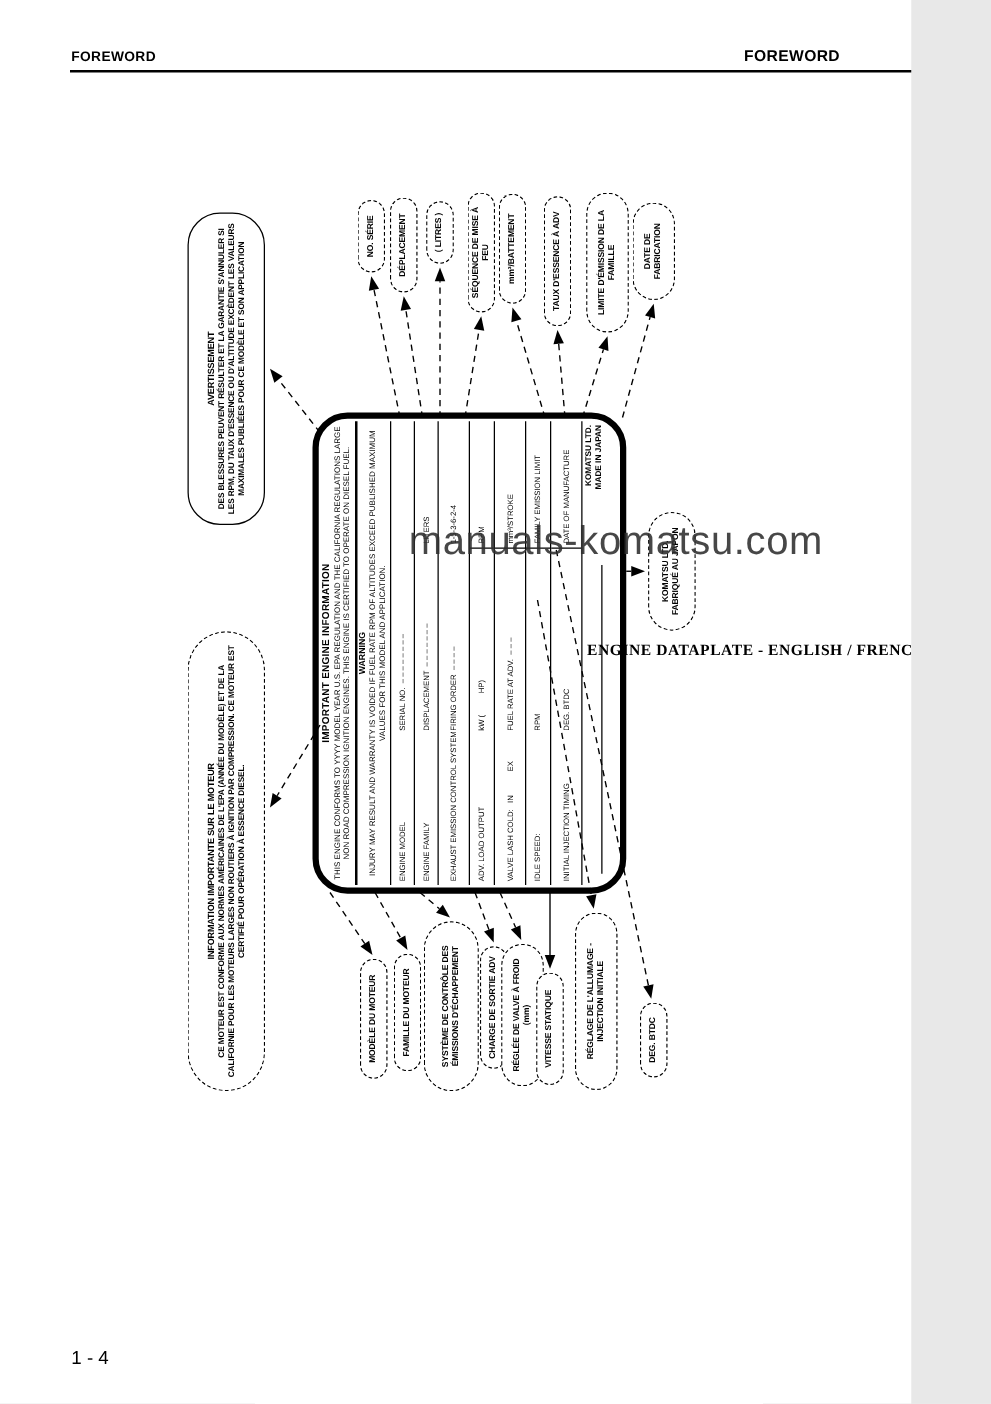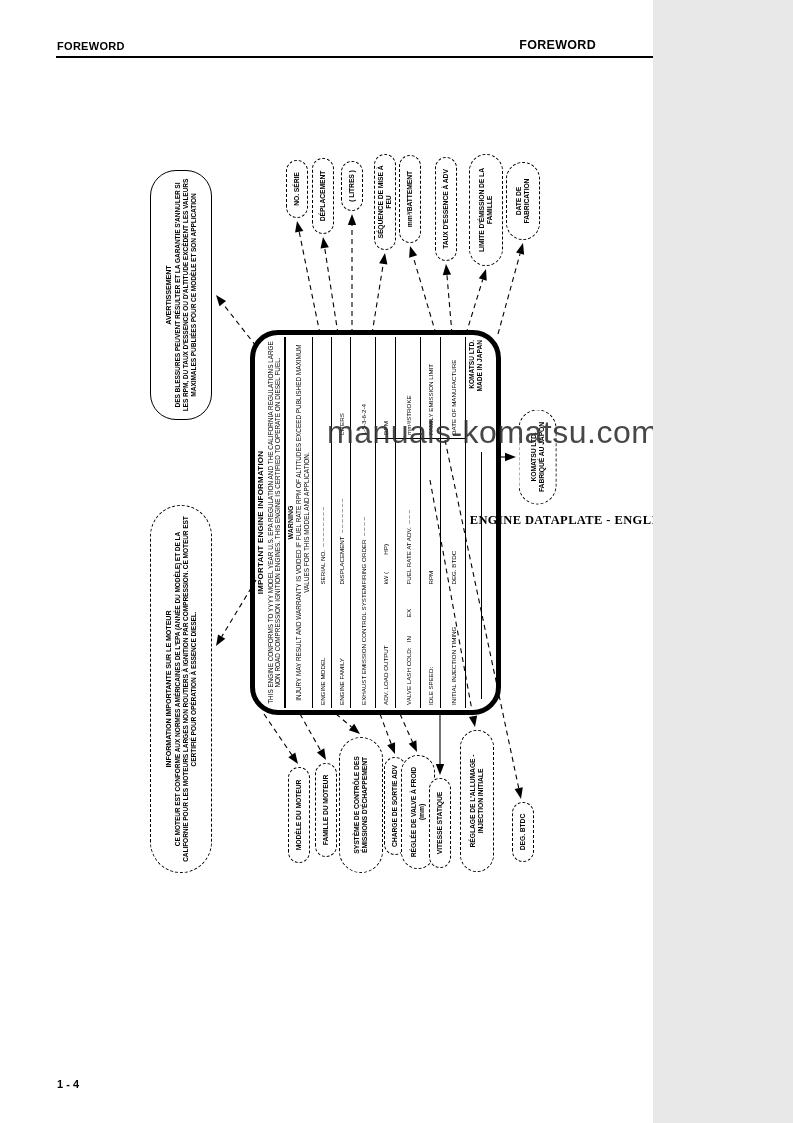--- a/index.html
+++ b/index.html
@@ -1,22 +1,22 @@
 <!DOCTYPE html>
 <html><head>
 <meta charset="utf-8">
 <style>
   html,body{margin:0;padding:0;background:#e8e8e8;}
-  #page{position:relative;width:653px;height:1123px;background:#ffffff;overflow:hidden;
+  #page{position:relative;width:729px;height:1123px;background:#ffffff;overflow:hidden;
         font-family:"Liberation Sans",sans-serif;color:#000;}
   
   .hdr-left{position:absolute;left:57px;top:40px;font-size:11px;font-weight:600;letter-spacing:.3px;}
   .hdr-right{position:absolute;right:57px;top:38px;font-size:12.5px;font-weight:700;letter-spacing:.3px;}
   .hdr-rule{position:absolute;left:56px;top:56px;width:681px;height:2px;background:#000;}
-  .pgnum{position:absolute;left:57px;top:1078px;font-size:11px;font-weight:700;}
+  .pgnum{position:absolute;left:57px;top:1078px;font-size:15px;font-weight:400;}
 
   
   .rot{transform:rotate(-90deg);transform-origin:50% 50%;}
 
   
   .bubble{position:absolute;box-sizing:border-box;display:flex;flex-direction:column;
           align-items:center;justify-content:center;text-align:center;background:#fff;
           border:1.2px dashed #000;border-radius:999px;
           font-size:6.8px;font-weight:600;line-height:1.18;letter-spacing:-.1px;padding:2px 7px;z-index:10;}
   .bubble.solid{border-style:solid;border-radius:26px;}

